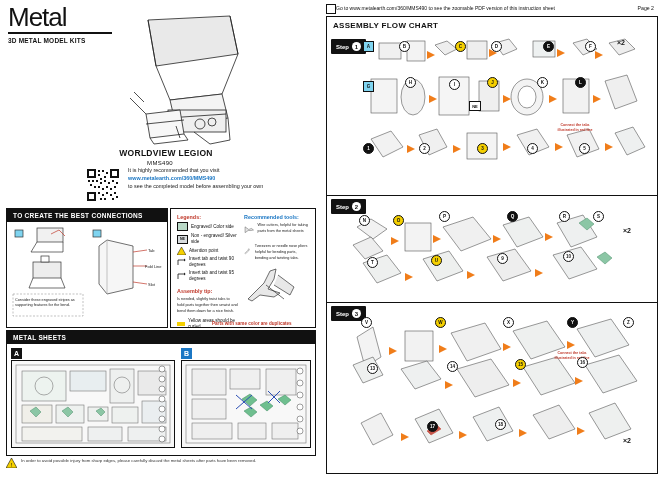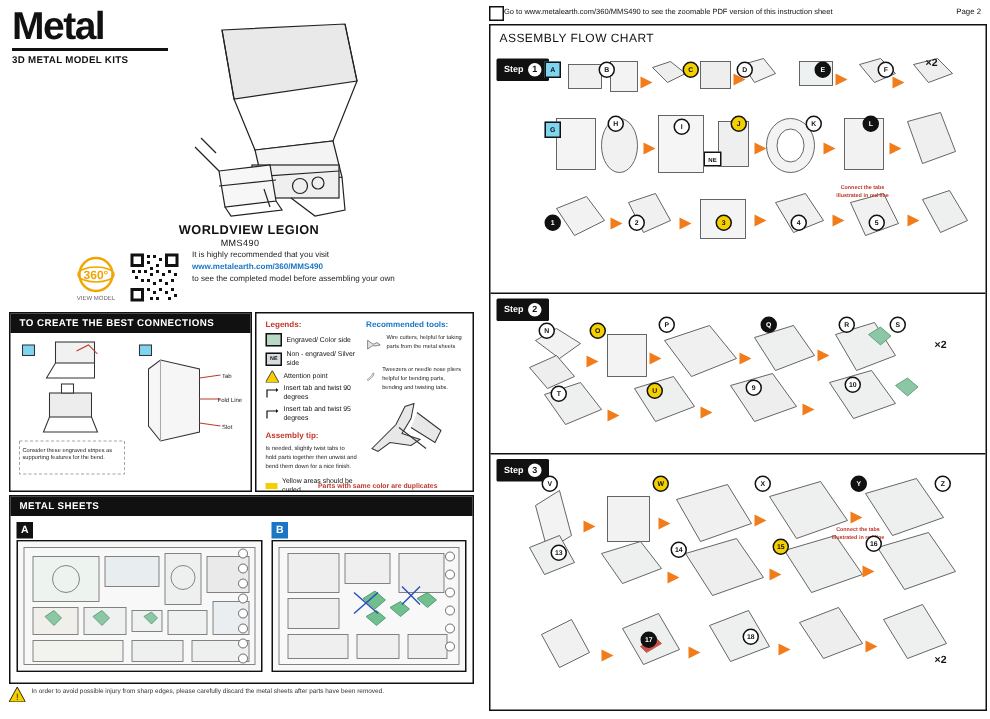--- a/index.html
+++ b/index.html
@@ -11,21 +11,21 @@
     overflow:hidden;
     position:relative;
   }
   .page{position:absolute;inset:0;}
 
   
   .left{position:absolute;left:0;top:0;width:320px;height:479px;}
   .right{position:absolute;left:322px;top:0;width:338px;height:479px;}
 
   .brand{position:absolute;left:8px;top:6px;width:118px;}
-  .brand .m1{font-size:26px;font-weight:bold;letter-spacing:-1px;line-height:22px;}
+  .brand .m1{font-size:26px;font-weight:normal;letter-spacing:-1px;line-height:22px;}
   .brand .m2{font-size:26px;font-weight:bold;letter-spacing:-1px;line-height:24px;}
   .brand .reg{font-size:8px;vertical-align:super;font-weight:normal;}
   .brand .tag{font-size:6.5px;font-weight:bold;margin-top:3px;letter-spacing:.2px;}
   .brand .rule{height:2px;background:#111;width:104px;margin-top:4px;}
 
   .maxar{position:absolute;right:10px;top:8px;font-size:17px;font-weight:bold;letter-spacing:2px;}
 
   .hero{position:absolute;left:110px;top:14px;width:150px;height:132px;}
 
   .modelname{position:absolute;left:0;top:148px;width:320px;text-align:center;}
@@ -57,21 +57,21 @@
     display:flex;align-items:flex-start;gap:4px;}
   .warn{width:11px;height:10px;flex:0 0 auto;}
 
   
   .rtop{position:absolute;left:0;top:5px;width:338px;height:10px;font-size:5px;}
   .rtop .lk{position:absolute;left:14px;top:0;}
   .rtop .pg{position:absolute;right:6px;top:0;font-size:5.2px;}
   .arrowsq{position:absolute;left:4px;top:-1px;width:8px;height:8px;border:1px solid #111;}
 
   .rbox{position:absolute;left:4px;top:16px;width:330px;height:456px;border:1px solid #111;}
-  .rtitle{font-size:8px;font-weight:normal;padding:4px 6px 3px;letter-spacing:.3px;}
+  .rtitle{font-size:8px;font-weight:bold;padding:4px 6px 3px;letter-spacing:.3px;}
 
   .steptag{position:absolute;background:#111;color:#fff;font-size:6px;font-weight:bold;
     padding:3px 5px;border-radius:1px;display:flex;align-items:center;gap:3px;}
   .steptag .n{background:#fff;color:#111;border-radius:50%;width:9px;height:9px;
     display:flex;align-items:center;justify-content:center;font-size:6px;font-weight:bold;}
 
   .divider{position:absolute;left:0;height:1px;background:#111;width:100%;}
 
   .circ{position:absolute;border-radius:50%;border:1px solid #111;background:#fff;
     display:flex;align-items:center;justify-content:center;font-size:4.6px;font-weight:bold;}
@@ -127,28 +127,20 @@
           <path d="M24,78 L34,88"></path>
         </g>
       </svg>
     </div>
 
     <div class="modelname">
       <div class="t">WORLDVIEW LEGION</div>
       <div class="c">MMS490</div>
     </div>
 
-    <div class="badge360">
-      <svg width="36" height="36" viewBox="0 0 36 36">
-        <circle cx="18" cy="15" r="11" fill="none" stroke="#f0a500" stroke-width="1.6"></circle>
-        <path d="M6,15 a12,5 0 1,0 24,0 a12,5 0 1,0 -24,0" fill="none" stroke="#f0a500" stroke-width="1"></path>
-        <text x="18" y="18" font-size="8" font-weight="bold" fill="#f0a500" text-anchor="middle" font-family="Liberation Sans">360°</text>
-        <text x="18" y="32" font-size="4" fill="#666" text-anchor="middle" font-family="Liberation Sans">VIEW MODEL</text>
-      </svg>
-    </div>
 
     <div class="qr">
       <svg width="34" height="34" viewBox="0 0 34 34">
         <rect width="34" height="34" fill="#fff"></rect>
         <g fill="#111">
           <rect x="1" y="1" width="9" height="9"></rect>
             <rect x="3" y="3" width="5" height="5" fill="#fff"></rect>
           <rect x="24" y="1" width="9" height="9"></rect>
             <rect x="26" y="3" width="5" height="5" fill="#fff"></rect>
           <rect x="1" y="24" width="9" height="9"></rect>

